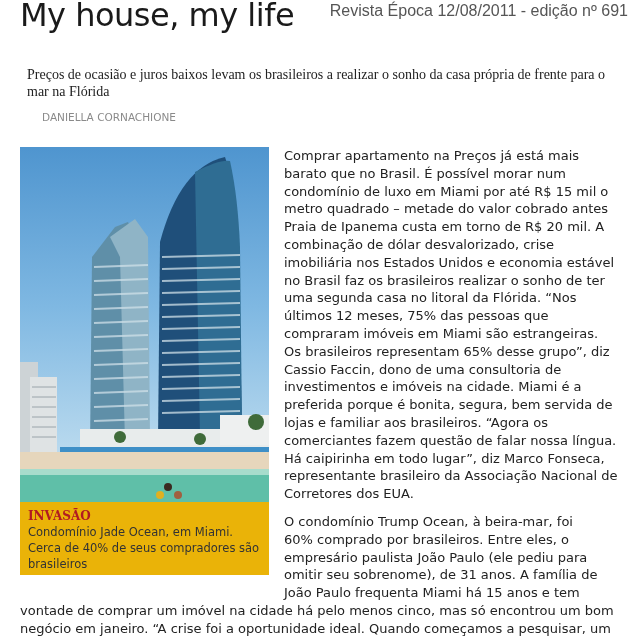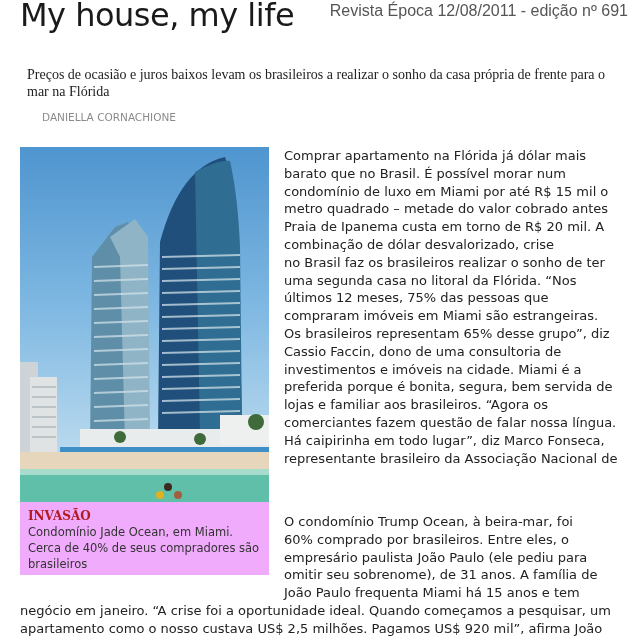--- a/index.html
+++ b/index.html
@@ -22,21 +22,21 @@
     font-family: "Liberation Serif", serif; font-size: 14px; line-height: 17px; color: #222;
   }
   .author {
     position: absolute; left: 20px; top: 111px;
     font-family: "DejaVu Sans", sans-serif; font-size: 10.5px; color: #8a8a8a;
     letter-spacing: 0;
     margin-left: 22px;
   }
   .figure {
     position: absolute; left: 20px; top: 147px; width: 249px; height: 428px;
-    background: #f0abfc;
+    background: #eab308;
   }
   .photo {
     position: absolute; left: 0; top: 0; width: 249px; height: 355px; overflow: hidden;
     background: linear-gradient(#4f95cf 0%, #7fb8e2 45%, #b8d9ee 85%, #d8e8ee 100%);
   }
   .caption-box {
     position: absolute; left: 8px; top: 361px; width: 236px;
     font-family: "DejaVu Sans", sans-serif; font-size: 11.5px; line-height: 16px; color: #333;
   }
   .caption-label { color: #b11b22; font-weight: bold; font-family: "DejaVu Serif", serif; font-size: 12px; display:block; }
@@ -135,44 +135,47 @@
       <circle cx="158" cy="348" r="4" fill="#a06040"></circle>
     </svg>
   </div>
   <div class="caption-box">
     <span class="caption-label">INVASÃO</span>
     <span>Condomínio Jade Ocean, em Miami. Cerca de 40% de seus compradores são brasileiros</span>
   </div>
 </div>
 
 <div class="body-col">
-  <span class="line">Comprar apartamento na Flórida já dólar mais</span>
+  <span class="line">Comprar apartamento na Preços já está mais</span>
   <span class="line">barato que no Brasil. É possível morar num</span>
   <span class="line">condomínio de luxo em Miami por até R$ 15 mil o</span>
   <span class="line">metro quadrado – metade do valor cobrado antes</span>
   <span class="line">Praia de Ipanema custa em torno de R$ 20 mil. A</span>
   <span class="line">combinação de dólar desvalorizado, crise</span>
+  <span class="line">imobiliária nos Estados Unidos e economia estável</span>
   <span class="line">no Brasil faz os brasileiros realizar o sonho de ter</span>
   <span class="line">uma segunda casa no litoral da Flórida. “Nos</span>
   <span class="line">últimos 12 meses, 75% das pessoas que</span>
   <span class="line">compraram imóveis em Miami são estrangeiras.</span>
   <span class="line">Os brasileiros representam 65% desse grupo”, diz</span>
   <span class="line">Cassio Faccin, dono de uma consultoria de</span>
   <span class="line">investimentos e imóveis na cidade. Miami é a</span>
   <span class="line">preferida porque é bonita, segura, bem servida de</span>
   <span class="line">lojas e familiar aos brasileiros. “Agora os</span>
   <span class="line">comerciantes fazem questão de falar nossa língua.</span>
   <span class="line">Há caipirinha em todo lugar”, diz Marco Fonseca,</span>
   <span class="line">representante brasileiro da Associação Nacional de</span>
+  <span class="line">Corretores dos EUA.</span>
 </div>
 
 <div class="p2-wrap">
   <span class="line">O condomínio Trump Ocean, à beira-mar, foi</span>
   <span class="line">60% comprado por brasileiros. Entre eles, o</span>
   <span class="line">empresário paulista João Paulo (ele pediu para</span>
   <span class="line">omitir seu sobrenome), de 31 anos. A família de</span>
   <span class="line">João Paulo frequenta Miami há 15 anos e tem</span>
 </div>
 
 <div class="full-lines">
+  <span class="line">vontade de comprar um imóvel na cidade há pelo menos cinco, mas só encontrou um bom</span>
   <span class="line">negócio em janeiro. “A crise foi a oportunidade ideal. Quando começamos a pesquisar, um</span>
   <span class="line">apartamento como o nosso custava US$ 2,5 milhões. Pagamos US$ 920 mil”, afirma João</span>
 </div>
 
 </body></html>

